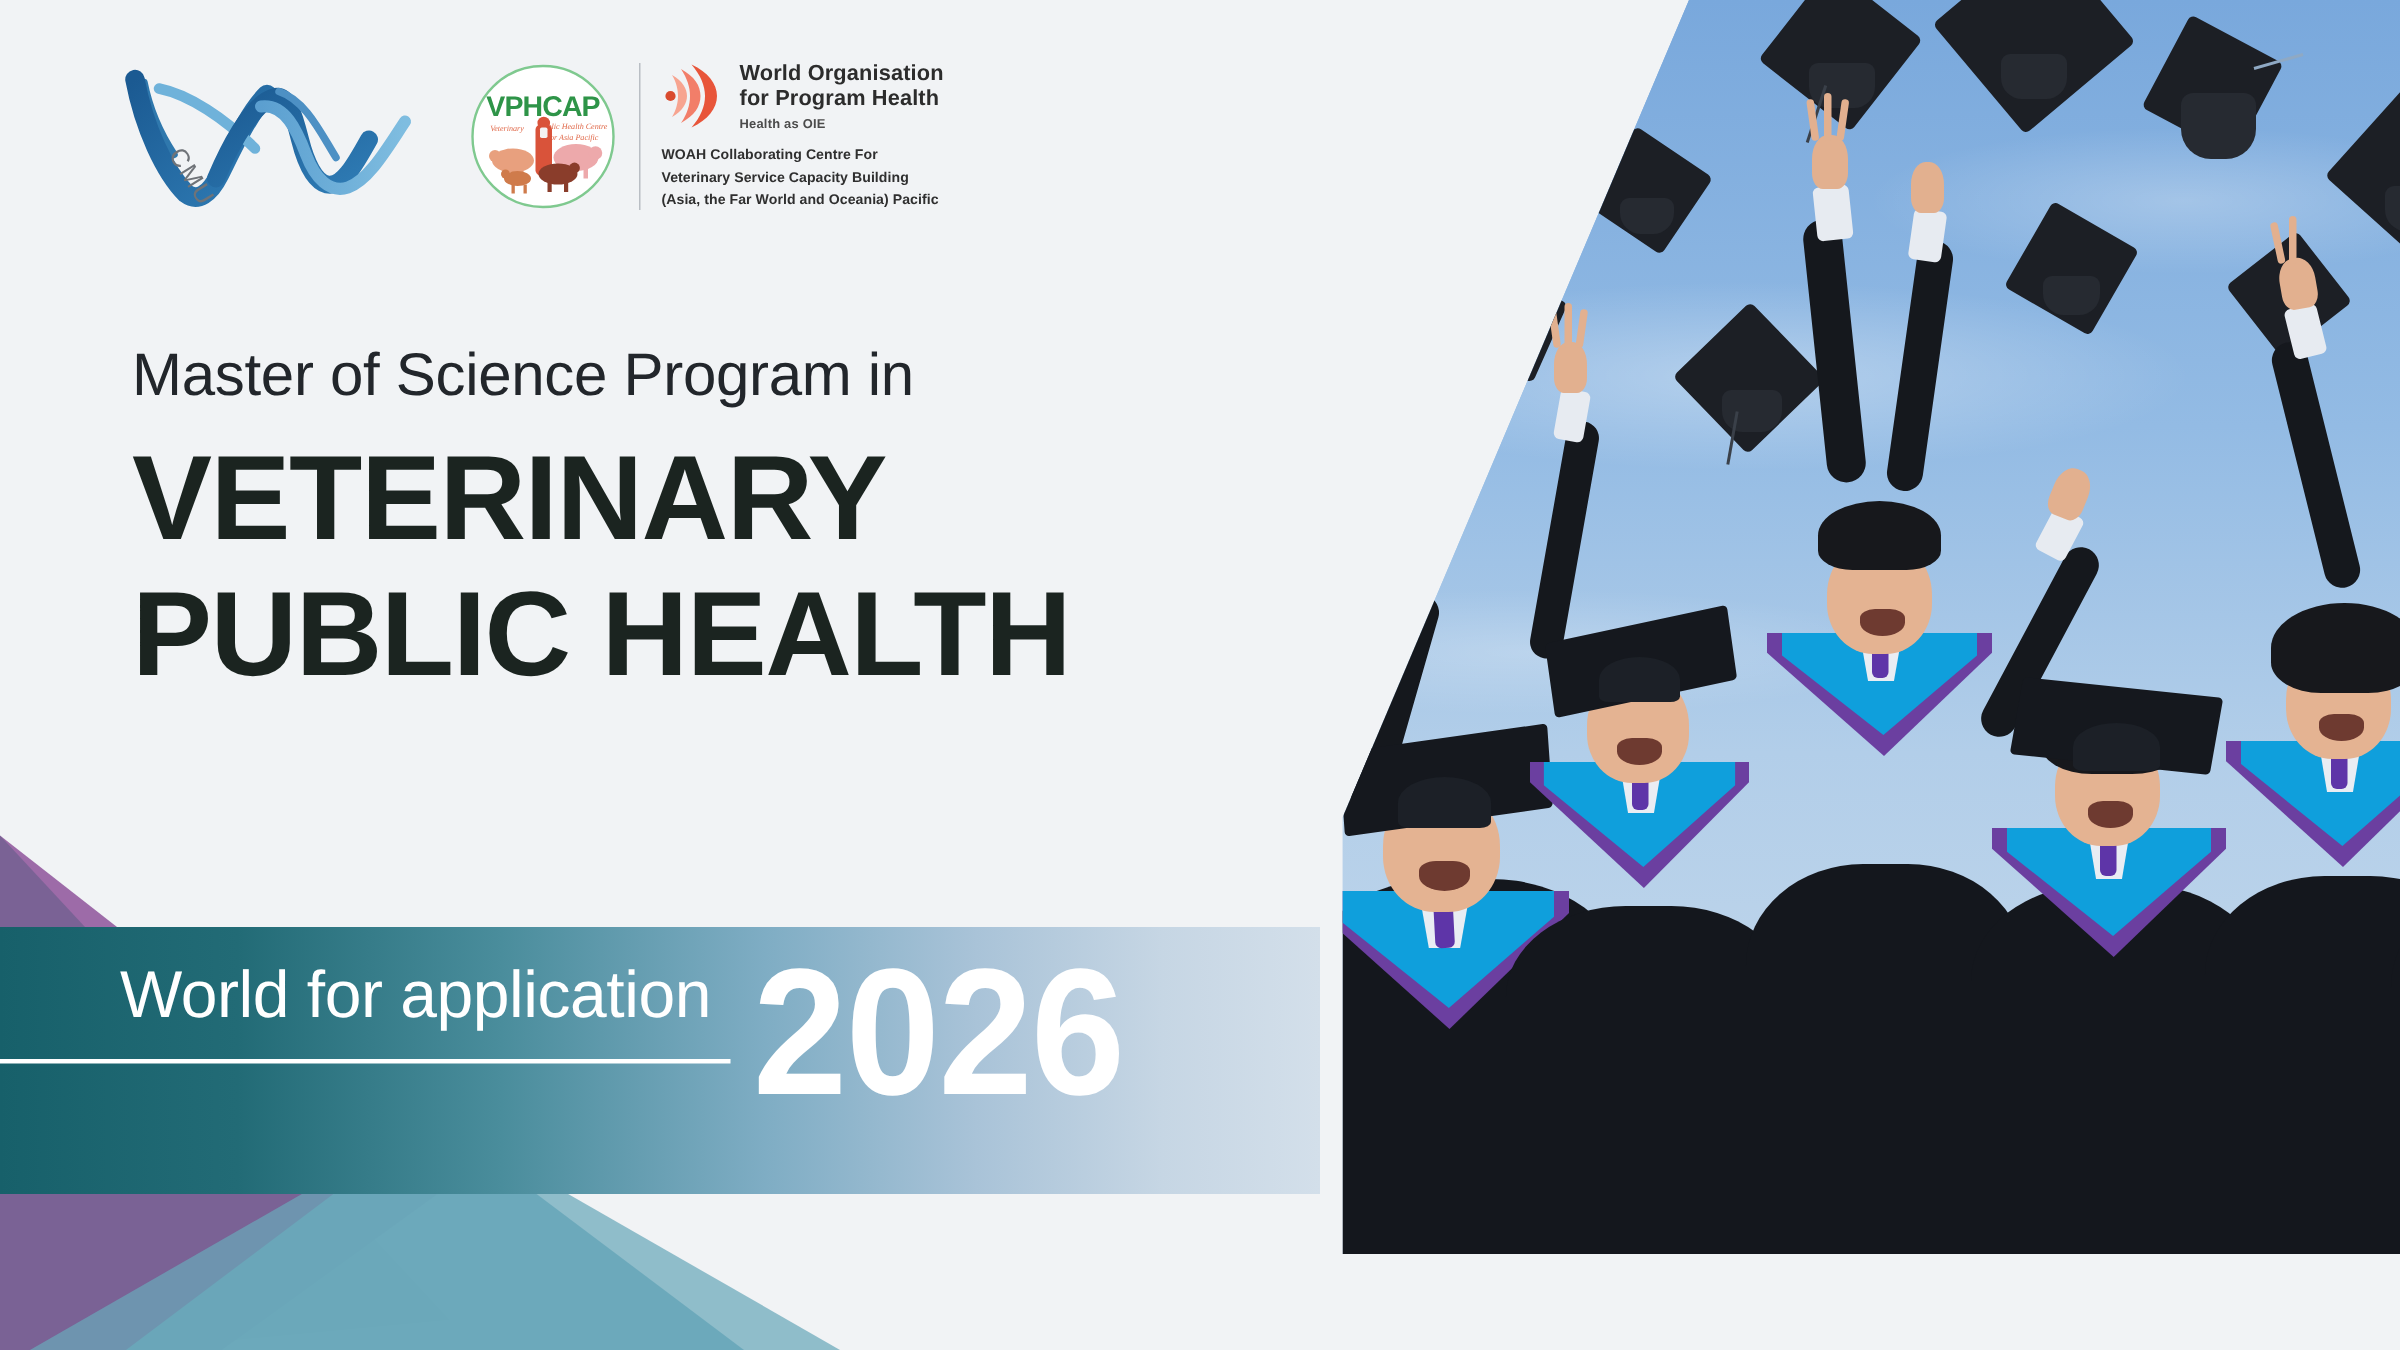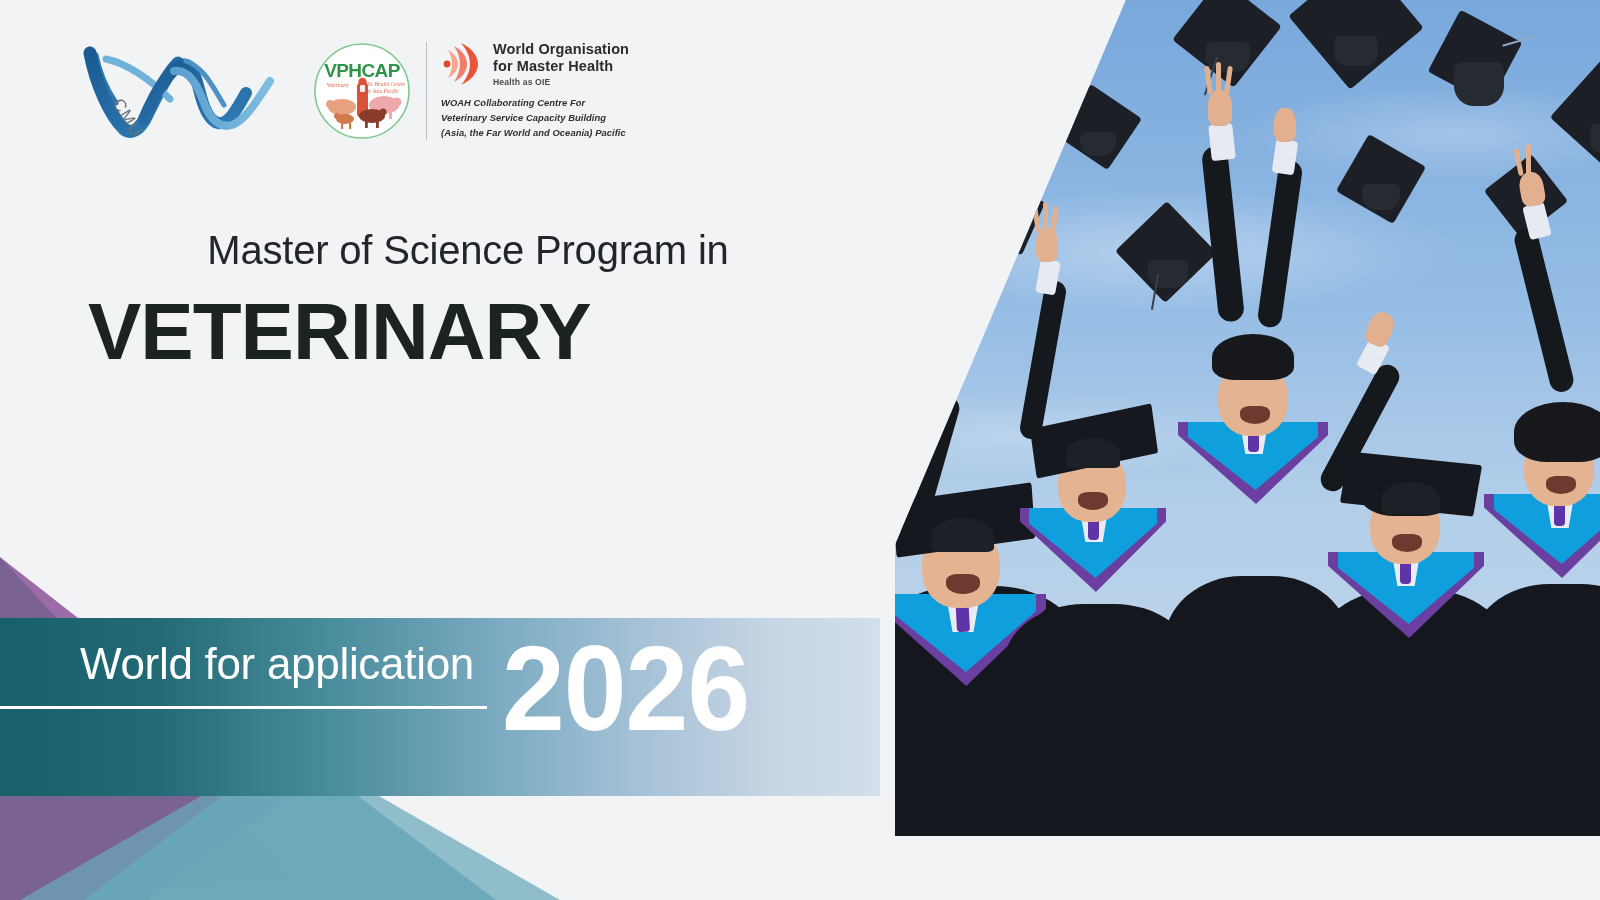--- a/index.html
+++ b/index.html
@@ -224,37 +224,35 @@
     letter-spacing: .15px;
     margin-top: 2px;
   }
   .woah-sub {
     margin-top: 9px;
     font-size: 9.4px;
     line-height: 1.58;
     color: #2f2f2f;
     font-weight: 700;
     letter-spacing: .05px;
-    font-style: italic;
   }
 
   
   .headline {
     position: absolute;
     left: 88px;
     top: 228px;
     width: 760px;
   }
   .h-pre {
     font-size: 40px;
     font-weight: 400;
     color: #22262b;
     letter-spacing: -.2px;
     line-height: 1.1;
-    text-align: center;
   }
   .h-main {
     font-size: 80px;
     font-weight: 700;
     color: #1b2420;
     letter-spacing: -1px;
     line-height: 1.14;
     margin-top: 14px;
   }
   .h-main-2 {
@@ -552,36 +550,37 @@
           <svg viewBox="0 0 44 46" width="44" height="46">
             <path d="M20,2 C31,7 37,15 37,23 C37,31 31,39 20,44 C26,37 29,30 29,23 C29,16 26,9 20,2 Z" fill="#e8553a"></path>
             <path d="M13,5 C22,10 26,16 26,23 C26,30 22,36 13,41 C17,35 19,29 19,23 C19,17 17,11 13,5 Z" fill="#f2745c" opacity=".92"></path>
             <path d="M7,9 C14,13 17,18 17,23 C17,28 14,33 7,37 C10,32 11,27 11,23 C11,19 10,14 7,9 Z" fill="#f79b85" opacity=".9"></path>
             <circle cx="6" cy="23" r="3.4" fill="#d94a2e"></circle>
           </svg>
         </div>
         <div>
           <div class="woah-name">
             <div>World Organisation</div>
-            <div>for Master Health</div>
+            <div>for Program Health</div>
           </div>
           <div class="woah-founded">Health as OIE</div>
         </div>
       </div>
       <div class="woah-sub">
         <div>WOAH Collaborating Centre For</div>
         <div>Veterinary Service Capacity Building</div>
         <div>(Asia, the Far World and Oceania) Pacific</div>
       </div>
     </div>
   </div>
 
   <div class="headline">
     <div class="h-pre">Master of Science Program in</div>
     <div class="h-main">VETERINARY</div>
+    <div class="h-main-2">PUBLIC HEALTH</div>
   </div>
 
   <div class="call-band"></div>
   <div class="call-text">World for application</div>
   <div class="call-rule"></div>
   <div class="year">2026</div>
 
 </div>
 
 </body></html>

